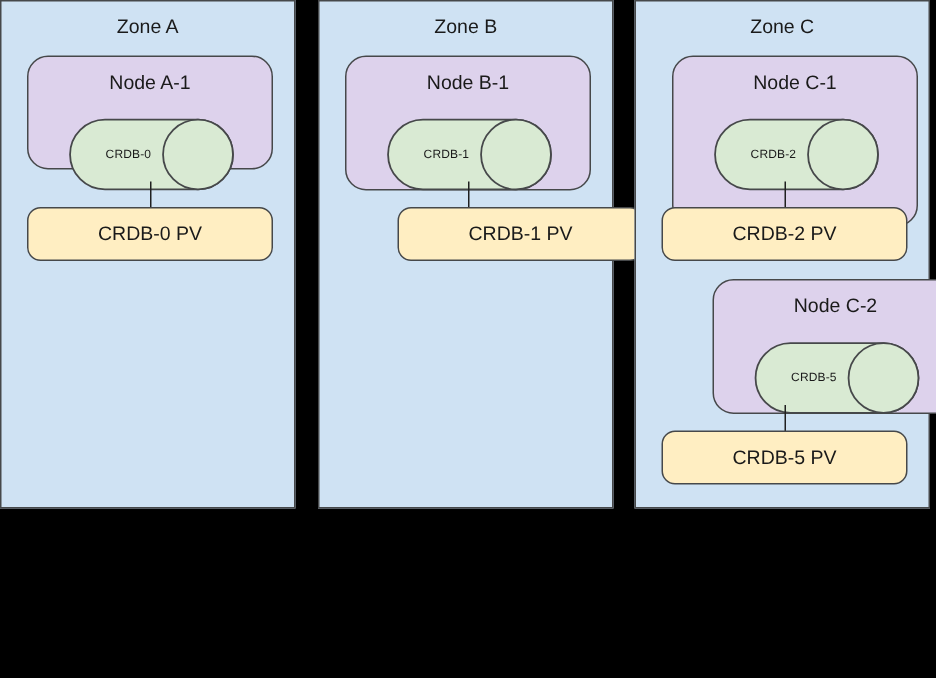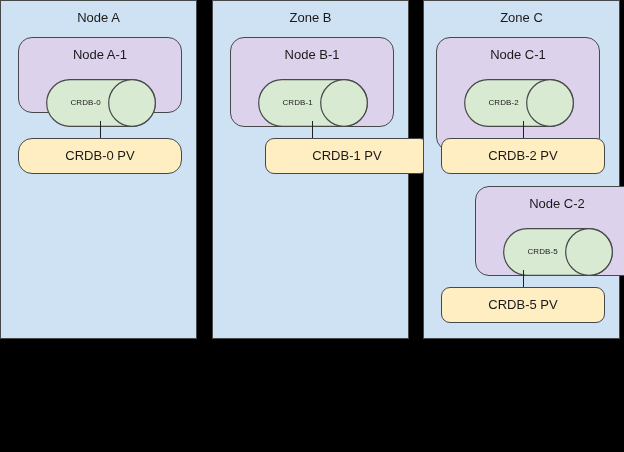--- a/index.html
+++ b/index.html
@@ -99,37 +99,37 @@
     width: 1px;
     background: #202020;
   }
 </style>
 </head>
 <body>
 
 <div id="canvas">
 
   <div class="zone" style="left:0px; top:0px; width:197px; height:339px;">
-    <div class="zone-title">Node A</div>
+    <div class="zone-title">Zone A</div>
 
     <div class="node" style="left:17px; top:36px; width:164px; height:76px;">
       <div class="node-title">Node A-1</div>
 
       <div class="cylinder" style="left:27px; top:41px; width:110px; height:48px;">
         <svg width="110" height="48" viewBox="0 0 110 48">
           <path d="M24,0.7 H86 A23.3,23.3 0 0 1 86,47.3 H24 A23.3,23.3 0 0 1 24,0.7 Z" fill="#d9ead3" stroke="#46484a" stroke-width="1.2"></path>
           <circle cx="86" cy="24" r="23.3" fill="#d9ead3" stroke="#46484a" stroke-width="1.2"></circle>
         </svg>
         <div class="cyl-label">CRDB-0</div>
       </div>
     </div>
 
     <div class="connector" style="left:99px; top:120px; height:21px;"></div>
 
-    <div class="pv" style="left:17px; top:137px; width:164px; height:36px;border-radius:14px;">
+    <div class="pv" style="left:17px; top:137px; width:164px; height:36px;">
       <span class="pv-label">CRDB-0 PV</span>
     </div>
   </div>
 
   <div class="zone" style="left:212px; top:0px; width:197px; height:339px;">
     <div class="zone-title">Zone B</div>
 
     <div class="node" style="left:17px; top:36px; width:164px; height:90px;">
       <div class="node-title">Node B-1</div>
 
@@ -146,21 +146,21 @@
 
     <div class="pv" style="left:17px; top:137px; width:164px; height:36px;margin-left:35px;">
       <span class="pv-label">CRDB-1 PV</span>
     </div>
 
   </div>
 
   <div class="zone" style="left:423px; top:0px; width:197px; height:339px;">
     <div class="zone-title">Zone C</div>
 
-    <div class="node" style="left:12px; top:36px; width:164px; height:114px;">
+    <div class="node" style="left:24px; top:36px; width:164px; height:114px;">
       <div class="node-title">Node C-1</div>
 
       <div class="cylinder" style="left:27px; top:41px; width:110px; height:48px;">
         <svg width="110" height="48" viewBox="0 0 110 48">
           <path d="M24,0.7 H86 A23.3,23.3 0 0 1 86,47.3 H24 A23.3,23.3 0 0 1 24,0.7 Z" fill="#d9ead3" stroke="#46484a" stroke-width="1.2"></path>
           <circle cx="86" cy="24" r="23.3" fill="#d9ead3" stroke="#46484a" stroke-width="1.2"></circle>
         </svg>
         <div class="cyl-label">CRDB-2</div>
       </div>
     </div>

